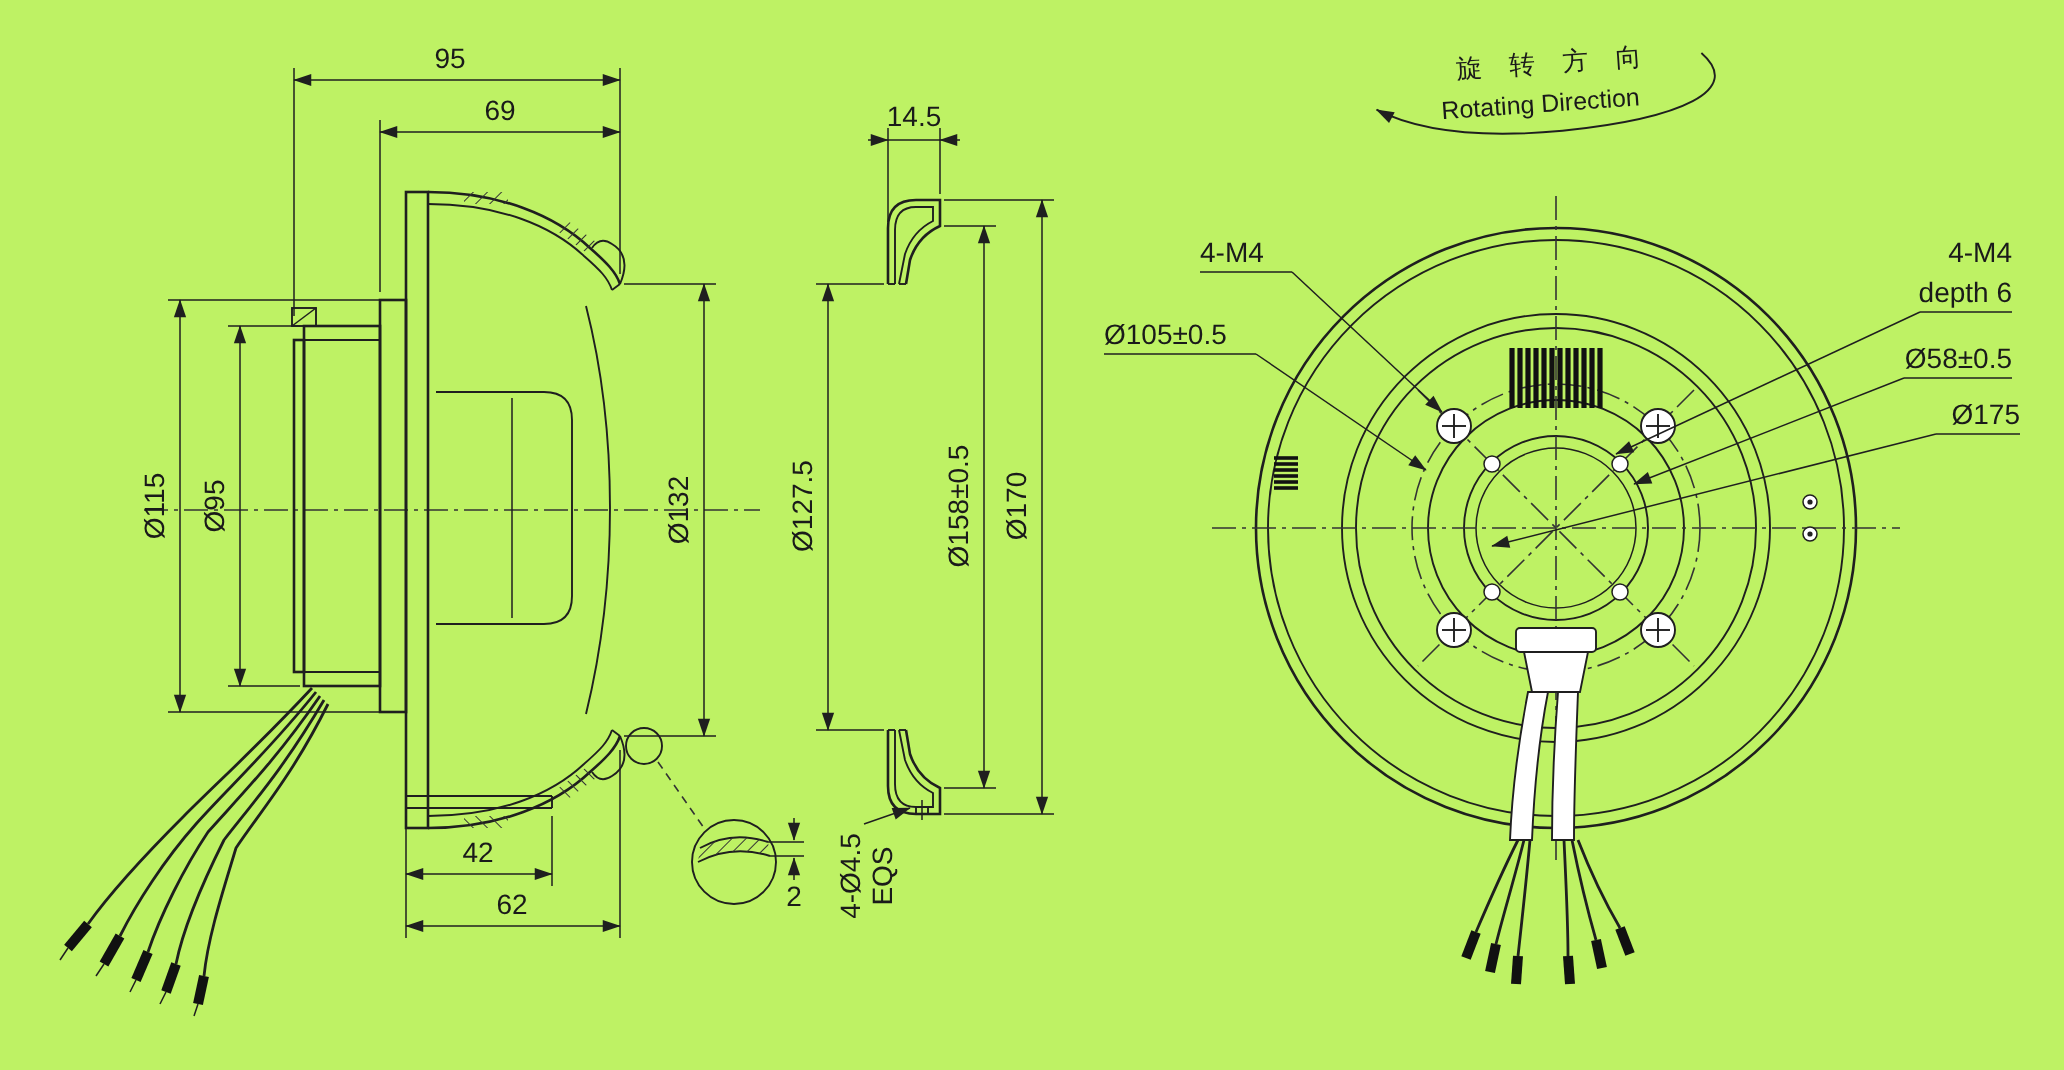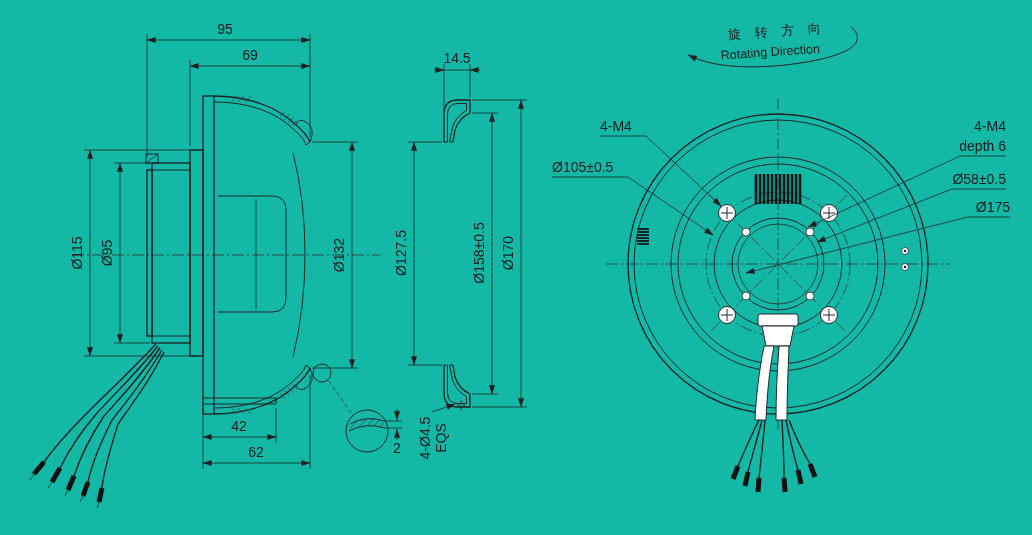--- a/index.html
+++ b/index.html
@@ -1,17 +1,17 @@
 <!DOCTYPE html>
 <html><head>
 <meta charset="utf-8">
 <style>
   html,body{margin:0;padding:0;background:#ffffff;}
   #canvas{
-    width:1032px;height:535px;position:relative;background:#14b8a6;
+    width:1032px;height:535px;position:relative;background:#bef264;
     font-family:"Liberation Sans","DejaVu Sans",sans-serif;
   }
   svg{display:block;}
   text{fill:#1a1a1a;font-family:"Liberation Sans","DejaVu Sans",sans-serif;}
   .dim{font-size:14px;}
   .lbl{font-size:14px;}
   .cn{font-size:13px;letter-spacing:5px;}
   .en{font-size:12.5px;}
   .thin{stroke:#1f1f1f;stroke-width:.75;fill:none;}
   .med{stroke:#1f1f1f;stroke-width:.95;fill:none;}

